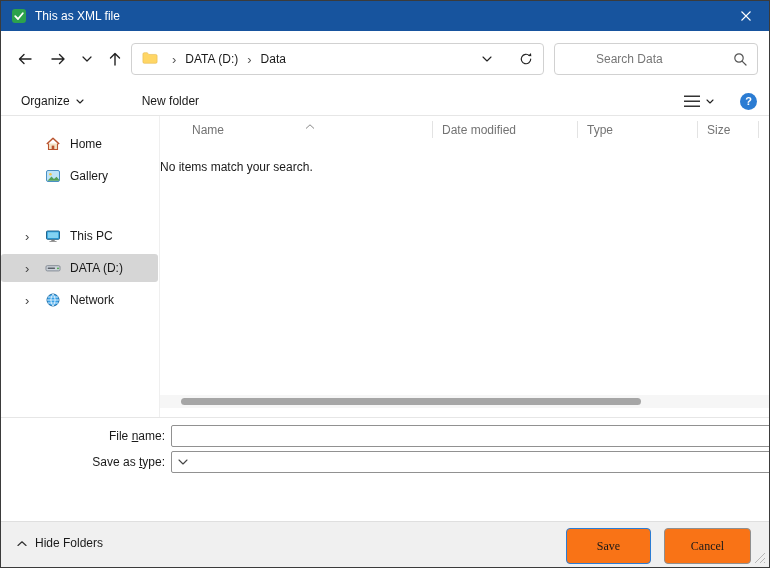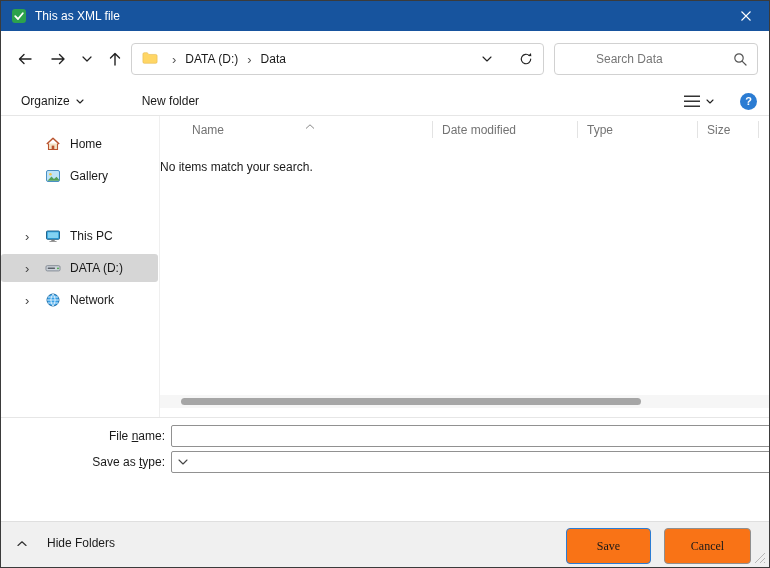--- a/index.html
+++ b/index.html
@@ -79,21 +79,21 @@
   .field-label .accel { text-decoration:underline; }
   .combo { position:absolute; left:130px; width:632px; height:22px; border:1px solid #919191;
     border-radius:2px; box-sizing:border-box; background:#fff; display:flex; align-items:center; }
   .combo input { flex:1; border:none; outline:none; height:100%; padding:0 6px; min-width:0;
     font-family:"Liberation Sans", sans-serif; font-size:12px; background:transparent; }
   .combo-text { flex:1; padding:0 6px; }
   .combo .chev-btn { width:22px; height:100%; display:flex; align-items:center; justify-content:center;
     border:none; background:none; cursor:pointer; }
   
   .footer { position:absolute; top:520px; left:0; right:0; bottom:0; background:#f0f0f0; border-top:1px solid #dfdfdf; }
-  .hide-folders { position:absolute; left:10px; top:13px; display:flex; align-items:center; gap:20px;
+  .hide-folders { position:absolute; left:10px; top:13px; display:flex; align-items:center; gap:8px;
     background:none; border:none; font-family:"Liberation Sans", sans-serif; font-size:12px; color:#1a1a1a; cursor:pointer; }
   .btn { position:absolute; top:6px; height:36px; border-radius:4px; background:#f97316;
     font-family:Liberation Serif, serif; font-size:12px; color:#1a1a1a; cursor:pointer; }
   #btn-save { left:565px; width:85px; border:1px solid var(--accent,#2b7cd3); }
   #btn-cancel { left:663px; width:87px; border:1px solid #8f8f8f; }
   .resize-grip { position:absolute; right:3px; bottom:3px; width:12px; height:12px; opacity:.55; cursor:nwse-resize; }
 </style>
 </head>
 <body>
 

